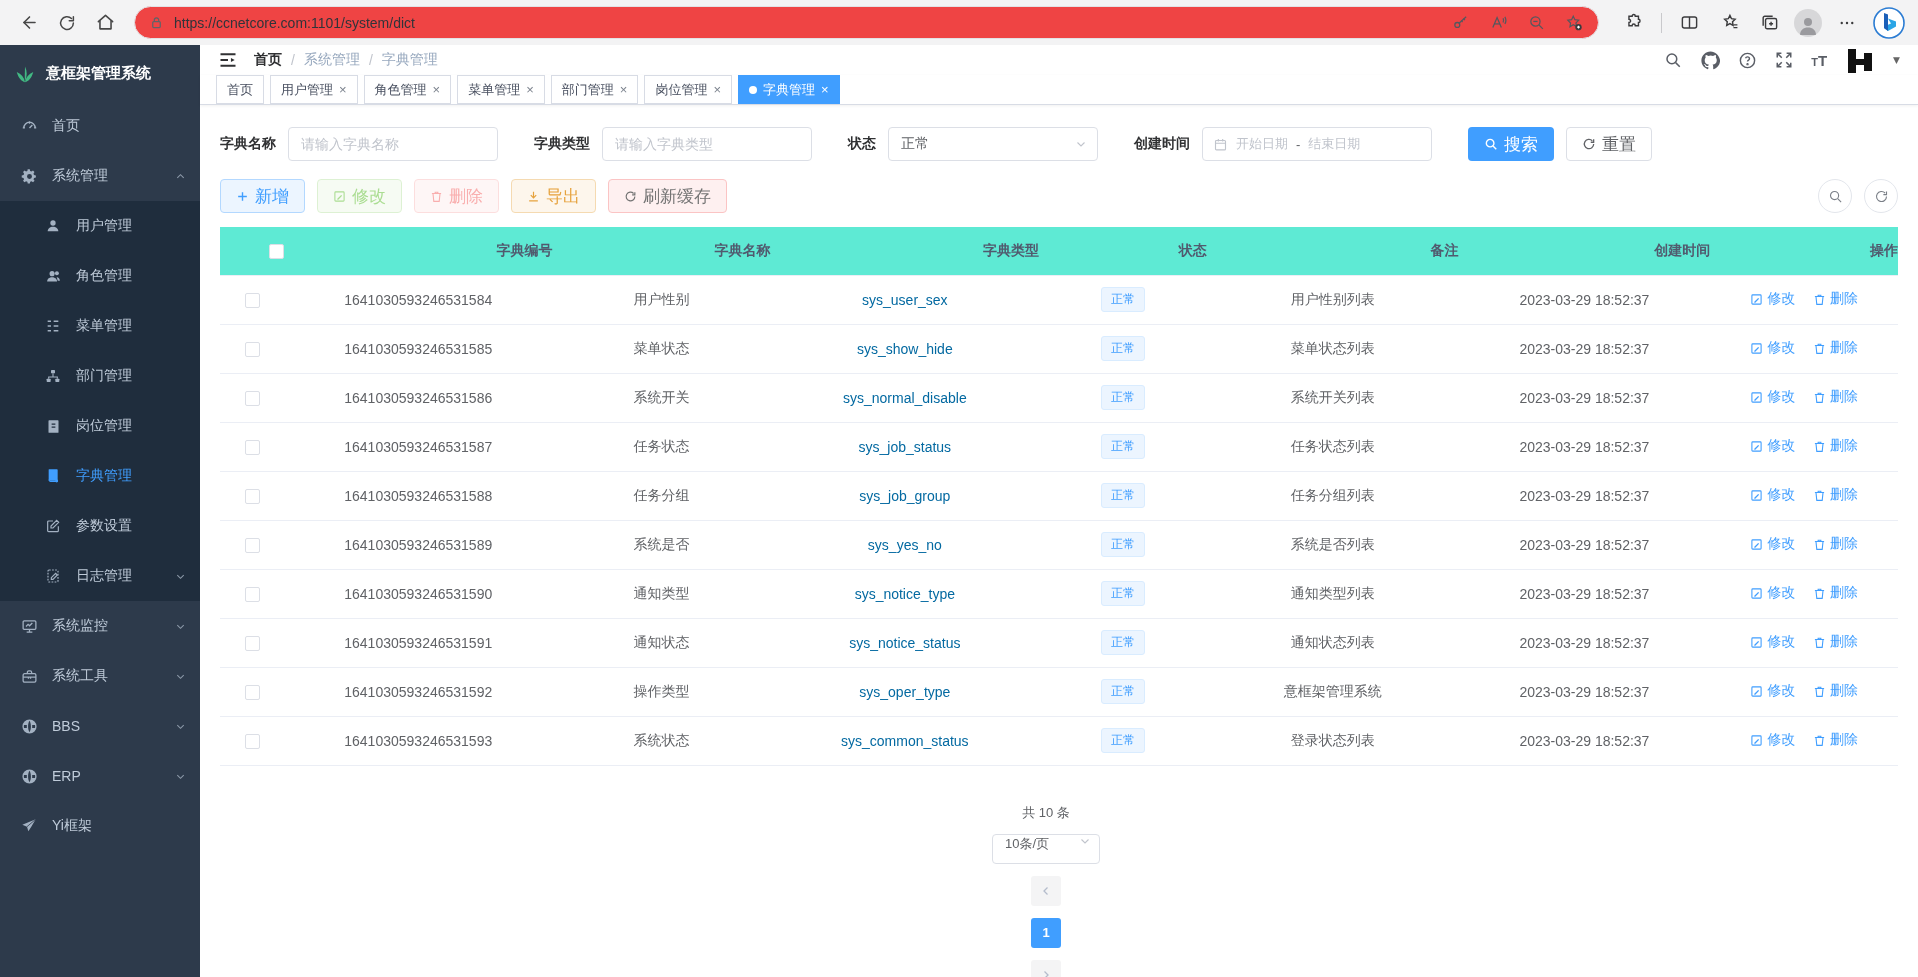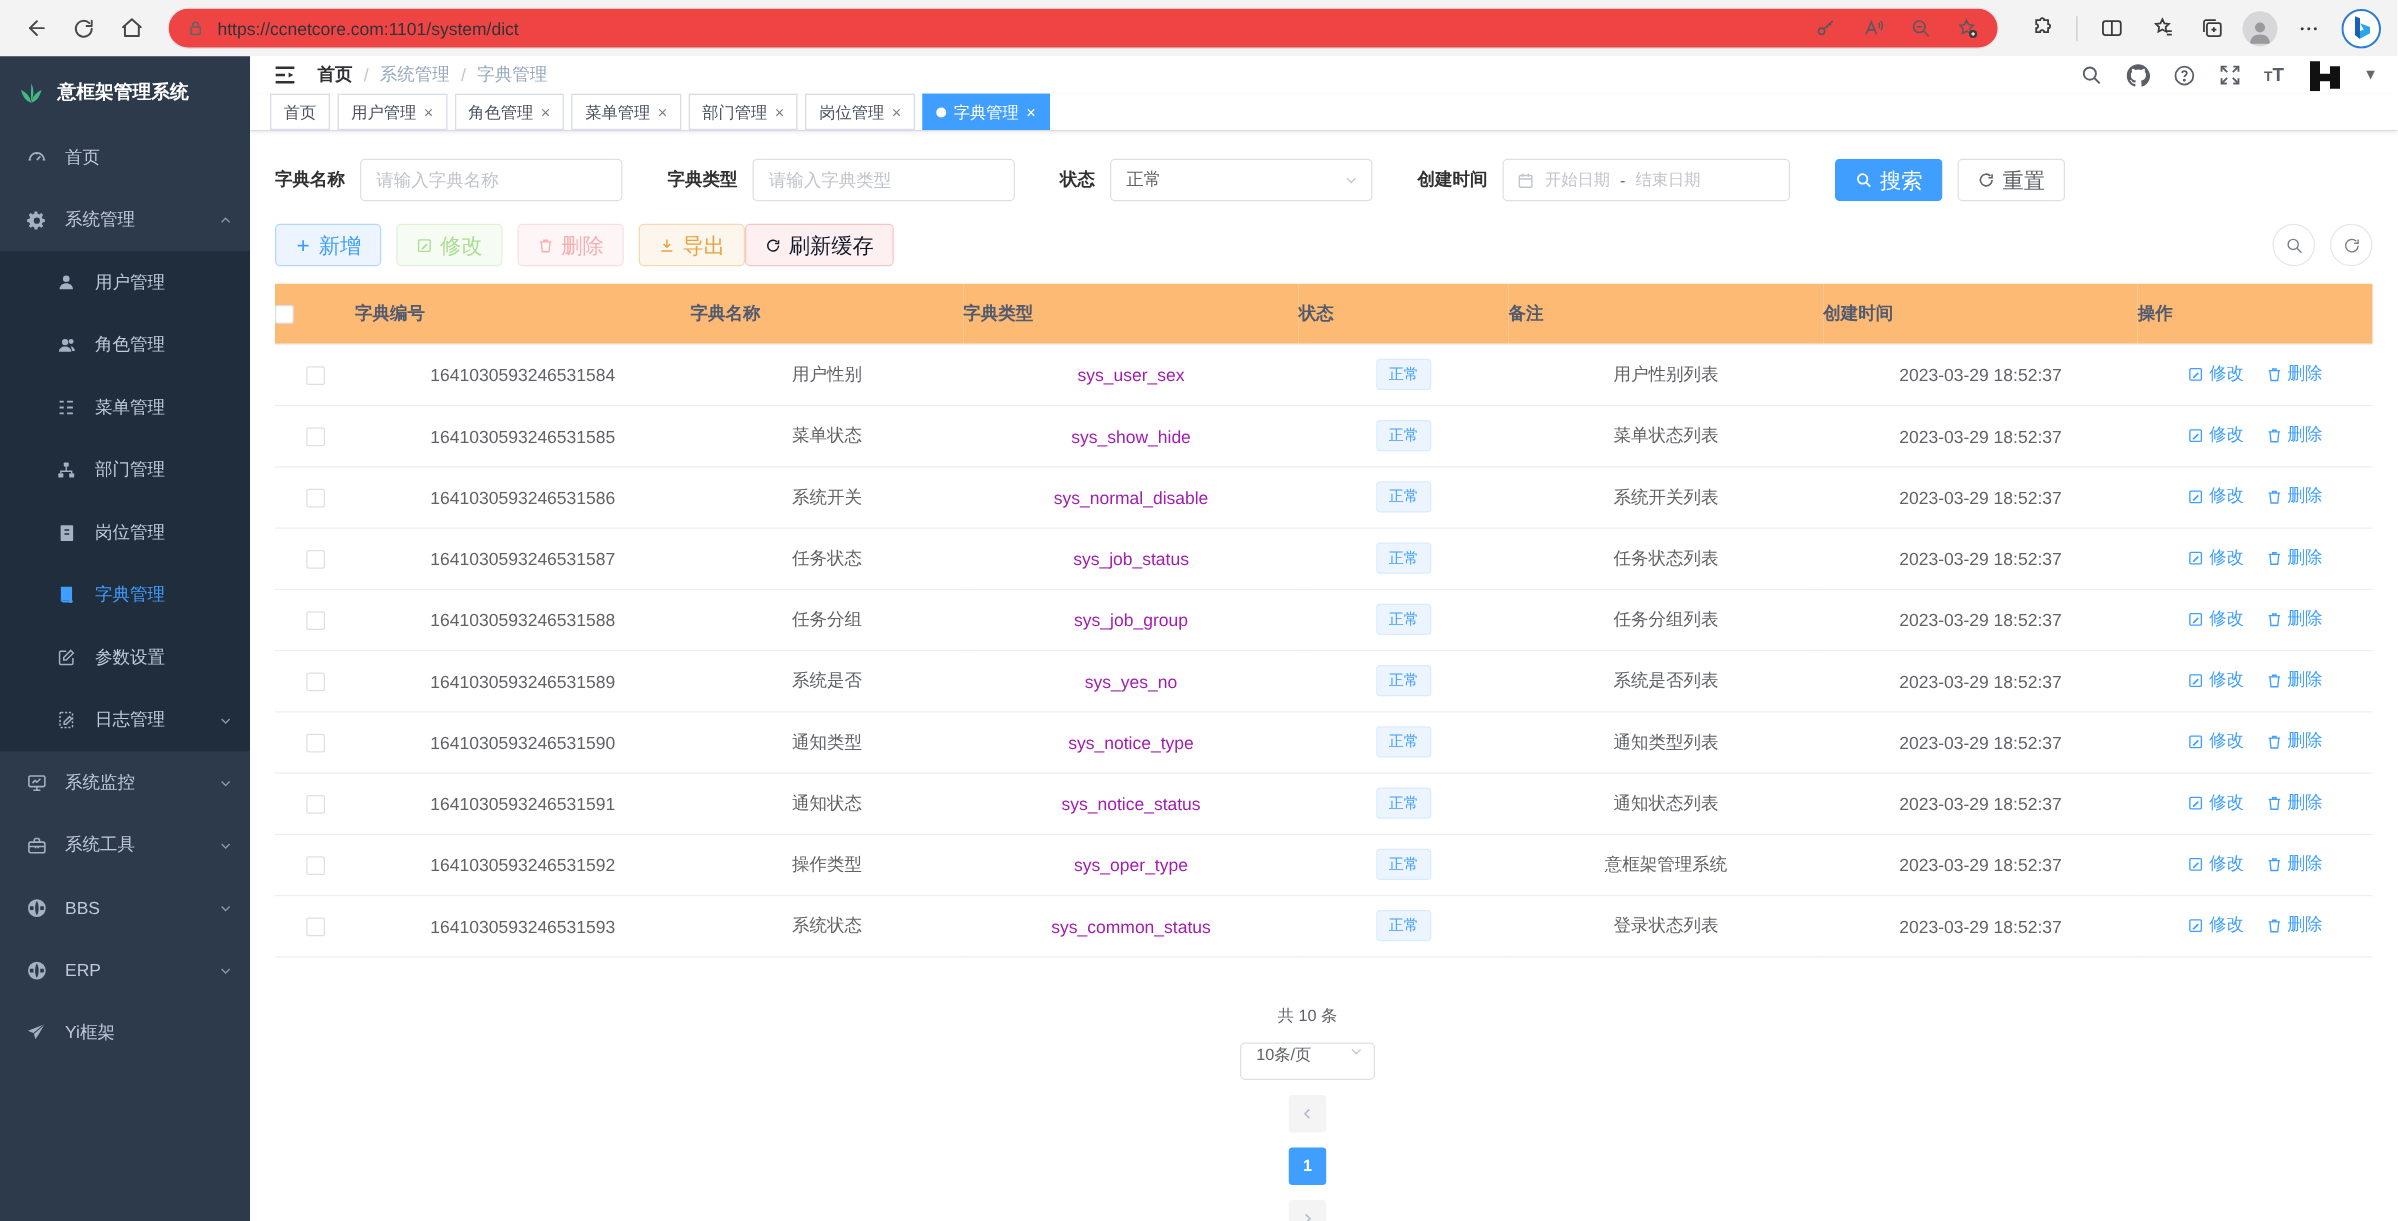--- a/index.html
+++ b/index.html
@@ -69,30 +69,30 @@
   .date-box .dsep { color:#606266; }
   .btn { height:34px; border-radius:4px; padding:0 15px; font-size:17px; display:inline-flex; align-items:center; gap:6px; cursor:pointer; border:1px solid transparent; white-space:nowrap; }
   .btn-search { background:#409eff; color:#fff; }
   .btn-reset { background:#fff; color:#606266; border-color:#dcdfe6; margin-left:12px; }
 
   .toolbar-row { display:flex; align-items:center; margin-top:18px; }
   .btn-add    { background:#ecf5ff; color:#409eff; border-color:#b3d8ff; }
   .btn-edit   { background:#f0f9eb; color:#67c23a; border-color:#c2e7b0; opacity:.55; margin-left:12px; }
   .btn-del    { background:#fef0f0; color:#f56c6c; border-color:#fbc4c4; opacity:.55; margin-left:12px; }
   .btn-export { background:#fdf6ec; color:#e6a23c; border-color:#f5dab1; margin-left:12px; }
-  .btn-cache  { background:#fef0f0; color:#0f172a; border-color:#fbc4c4; }
+  .btn-cache  { background:#fef0f0; color:#737373; border-color:#fbc4c4; margin-left:12px; }
   .tool-right { margin-left:auto; display:flex; align-items:center; gap:12px; }
   .circ-btn { width:34px; height:34px; border-radius:50%; border:1px solid #e3e6ec; background:#fff; color:#7a7f87; display:flex; align-items:center; justify-content:center; cursor:pointer; }
 
   
   table { width:100%; border-collapse:collapse; table-layout:fixed; margin-top:14px; font-size:14px; color:#606266; }
-  thead th { background:#fdba74; color:#515a6e; font-weight:bold; height:48px; border-bottom:1px solid #ebeef5; text-align:left; }
+  thead th { background:#5eead4; color:#515a6e; font-weight:bold; height:48px; border-bottom:1px solid #ebeef5; text-align:right; }
   tbody td { height:49px; border-bottom:1px solid #ebeef5; text-align:center; overflow:hidden; white-space:nowrap; }
   .cb { width:15px; height:15px; border:1px solid #dcdfe6; border-radius:2px; background:#fff; display:inline-block; vertical-align:middle; cursor:pointer; }
-  .link { color:#a21caf; cursor:pointer; }
+  .link { color:#0369a1; cursor:pointer; }
   .status-tag { display:inline-block; padding:3px 9px; font-size:12px; color:#409eff; background:#ecf5ff; border:1px solid #d9ecff; border-radius:3px; }
   .op-link { color:#409eff; display:inline-flex; align-items:center; gap:4px; cursor:pointer; }
   .op-link + .op-link { margin-left:14px; }
 
   
   .pagination { display:flex; align-items:center; justify-content:flex-end; gap:12px; margin-top:38px; padding-right:26px; font-size:13px; color:#606266;flex-direction:column; }
   .pg-select { height:30px; width:108px; border:1px solid #dcdfe6; border-radius:4px; padding:0 8px 0 12px; display:flex; align-items:flex-start; justify-content:space-between; color:#606266; background:#fff; cursor:pointer; }
   .pg-btn { width:30px; height:30px; border-radius:3px; background:#f4f4f5; color:#b4bccc; display:flex; align-items:center; justify-content:center; cursor:pointer; }
   .pg-cur { width:30px; height:30px; border-radius:3px; background:#409eff; color:#fff; font-weight:bold; display:flex; align-items:center; justify-content:center; }
   .pg-goto-input { width:46px; height:30px; border:1px solid #dcdfe6; border-radius:4px; text-align:center; font-size:13px; color:#606266; outline:none; }

